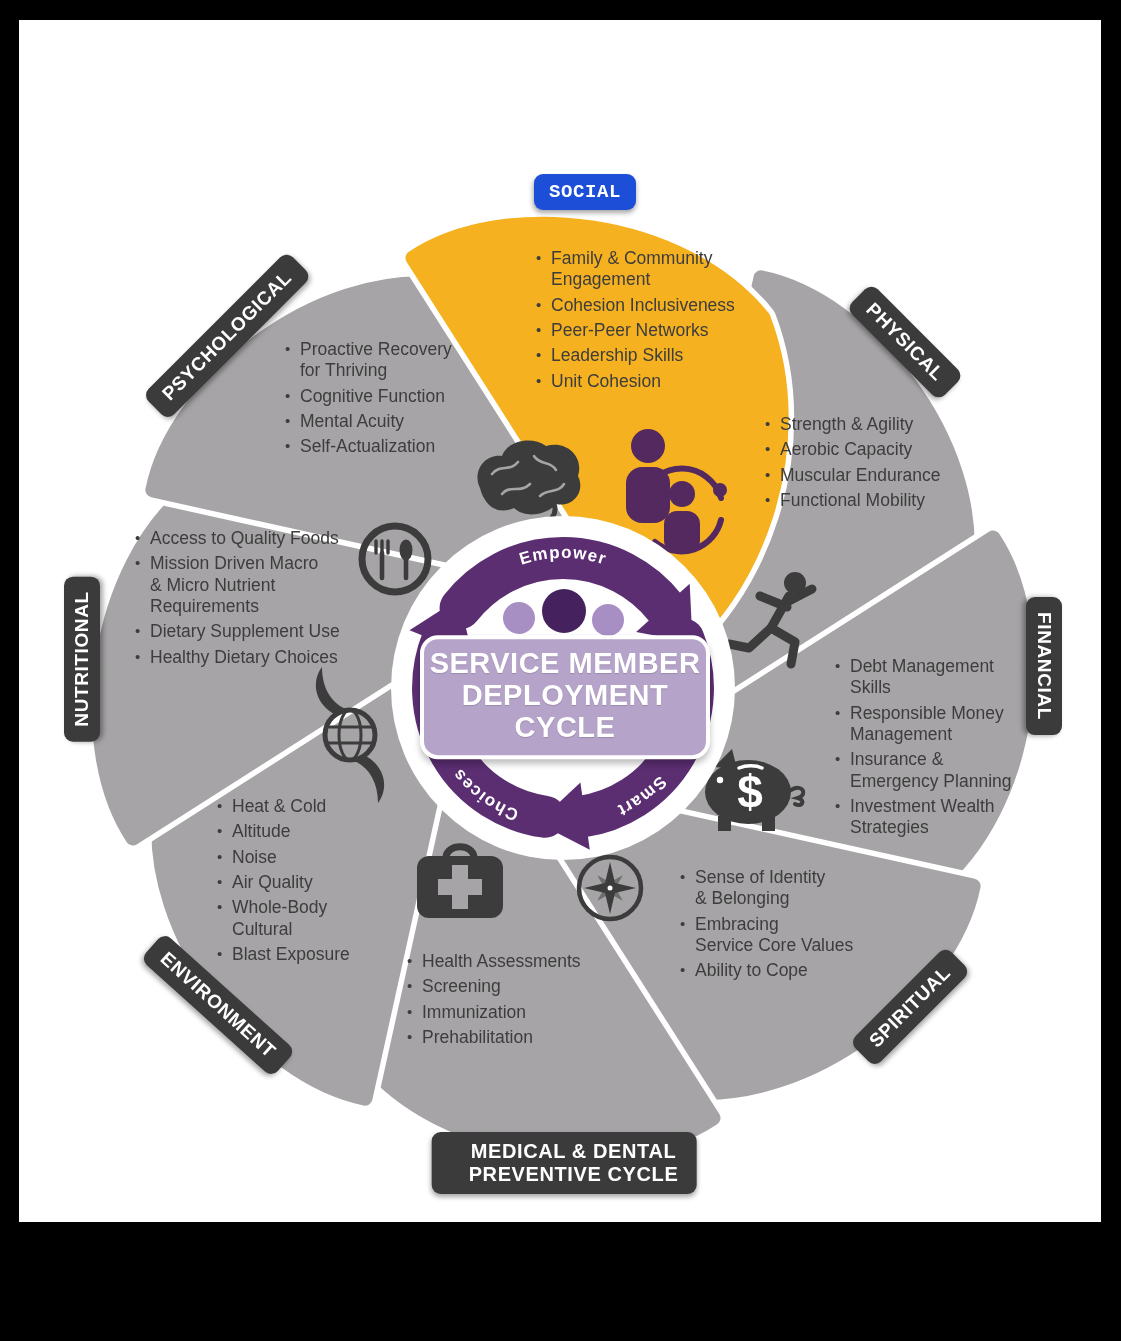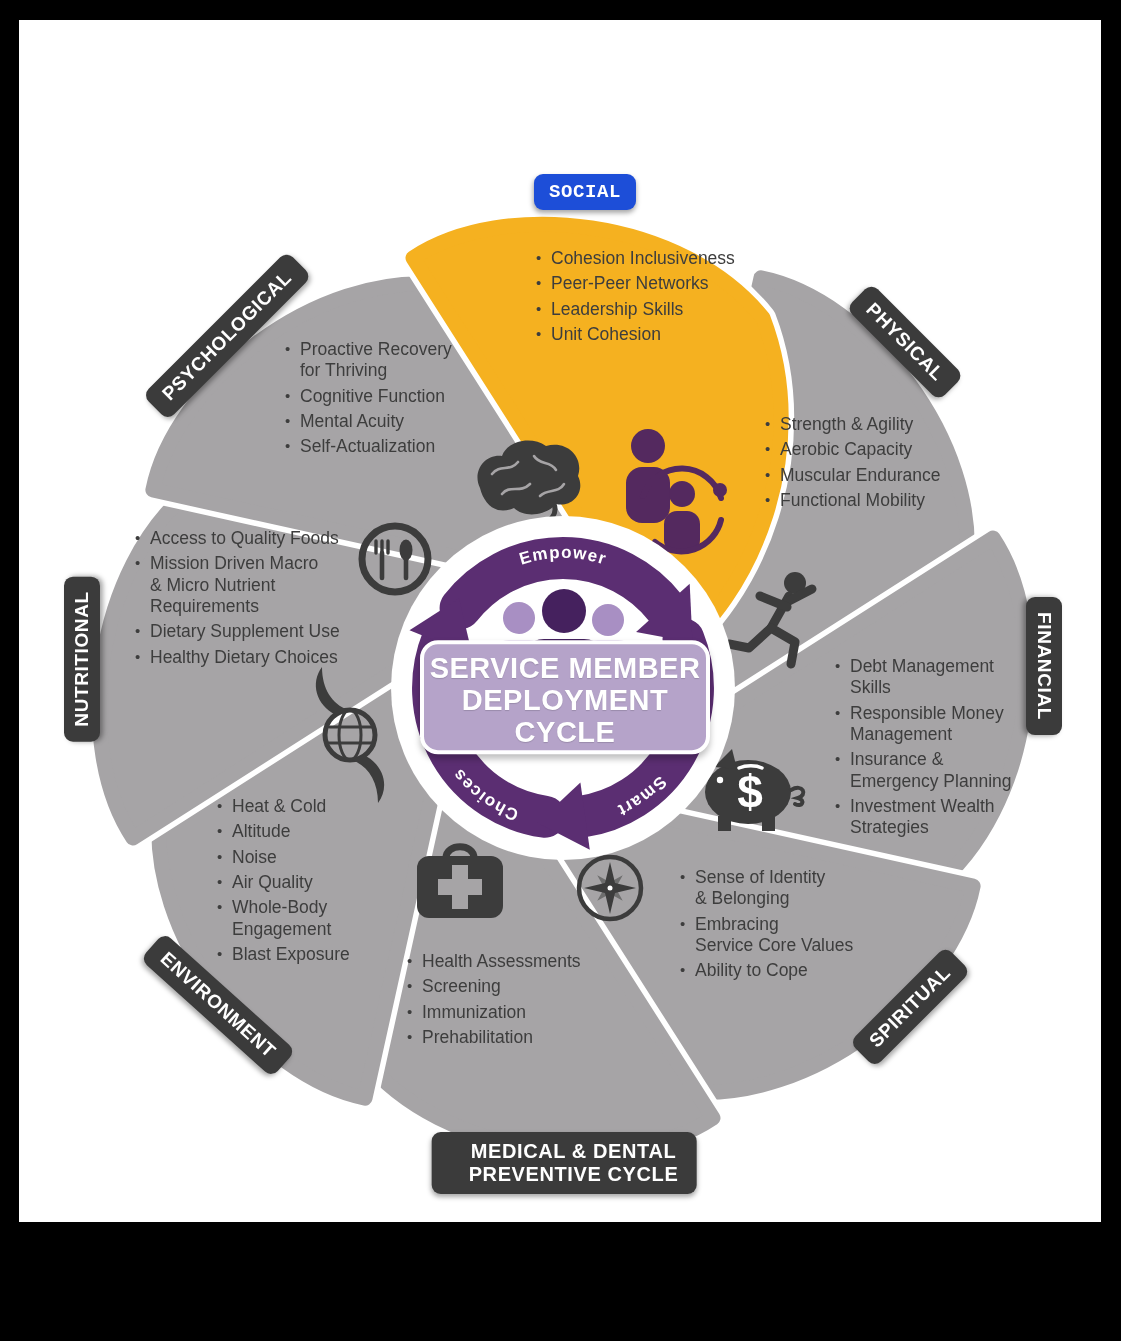--- a/index.html
+++ b/index.html
@@ -11,21 +11,21 @@
   .chip{position:absolute;transform:translate(-50%,-50%) rotate(var(--rot,0deg));
         background:#3b3b3b;color:#fff;font-weight:700;font-size:19px;letter-spacing:.6px;
         padding:7px 15px;border-radius:9px;white-space:nowrap;
         box-shadow:0 3px 5px rgba(0,0,0,.35);}
   .chip--purple{background:#1d4ed8;font-family:Liberation Mono, monospace;}
   .chip--twoline{text-align:center;font-size:20px;line-height:1.15;padding:8px 18px;}
   .chip--twoline span{display:block;margin-left:19px;}
 
   .banner{position:absolute;left:565px;top:697px;transform:translate(-50%,-50%);
           width:282px;background:#b5a3c9;border:4px solid #fff;border-radius:18px;
-          box-shadow:0 4px 6px rgba(0,0,0,.25);text-align:center;padding:9px 0 1px;}
+          box-shadow:0 4px 6px rgba(0,0,0,.25);text-align:center;padding:9px 0 11px;}
   .banner span{display:block;color:#fff;font-weight:700;font-size:29px;line-height:1.1;
                letter-spacing:.5px;text-shadow:0 1px 1px rgba(0,0,0,.15);}
 
   .bullets{position:absolute;margin:0;padding:0;list-style:none;font-size:17.5px;
            line-height:1.22;color:#3d3d3d;}
   .bullets li{position:relative;padding-left:17px;margin:0 0 4px 0;white-space:pre-line;}
   .bullets li::before{content:"\2022";position:absolute;left:2px;top:1px;font-size:15px;}
 </style>
 </head>
 <body>
@@ -194,20 +194,22 @@
   <div class="chip" style="left:910px;top:1007px;--rot:-45deg">SPIRITUAL</div>
   <div class="chip chip--twoline" style="left:564px;top:1163px;--rot:0deg">
     <span>MEDICAL &amp; DENTAL</span>
     <span>PREVENTIVE CYCLE</span>
   </div>
   <div class="chip" style="left:218px;top:1005px;--rot:42deg">ENVIRONMENT</div>
   <div class="chip" style="left:82px;top:659px;--rot:-90deg">NUTRITIONAL</div>
   <div class="chip" style="left:227px;top:336px;--rot:-45deg">PSYCHOLOGICAL</div>
 
   <ul class="bullets" style="left:534px;top:248px;width:205px">
+      <li>Family &amp; Community
+Engagement</li>
       <li>Cohesion Inclusiveness</li>
       <li>Peer-Peer Networks</li>
       <li>Leadership Skills</li>
       <li>Unit Cohesion</li>
     </ul>
   <ul class="bullets" style="left:763px;top:414px;width:205px">
       <li>Strength &amp; Agility</li>
       <li>Aerobic Capacity</li>
       <li>Muscular Endurance</li>
       <li>Functional Mobility</li>
@@ -234,21 +236,21 @@
       <li>Screening</li>
       <li>Immunization</li>
       <li>Prehabilitation</li>
     </ul>
   <ul class="bullets" style="left:215px;top:796px;width:175px">
       <li>Heat &amp; Cold</li>
       <li>Altitude</li>
       <li>Noise</li>
       <li>Air Quality</li>
       <li>Whole-Body
-Engagement</li>
+Cultural</li>
       <li>Blast Exposure</li>
     </ul>
   <ul class="bullets" style="left:133px;top:528px;width:215px">
       <li>Access to Quality Foods</li>
       <li>Mission Driven Macro
 &amp; Micro Nutrient
 Requirements</li>
       <li>Dietary Supplement Use</li>
       <li>Healthy Dietary Choices</li>
     </ul>

